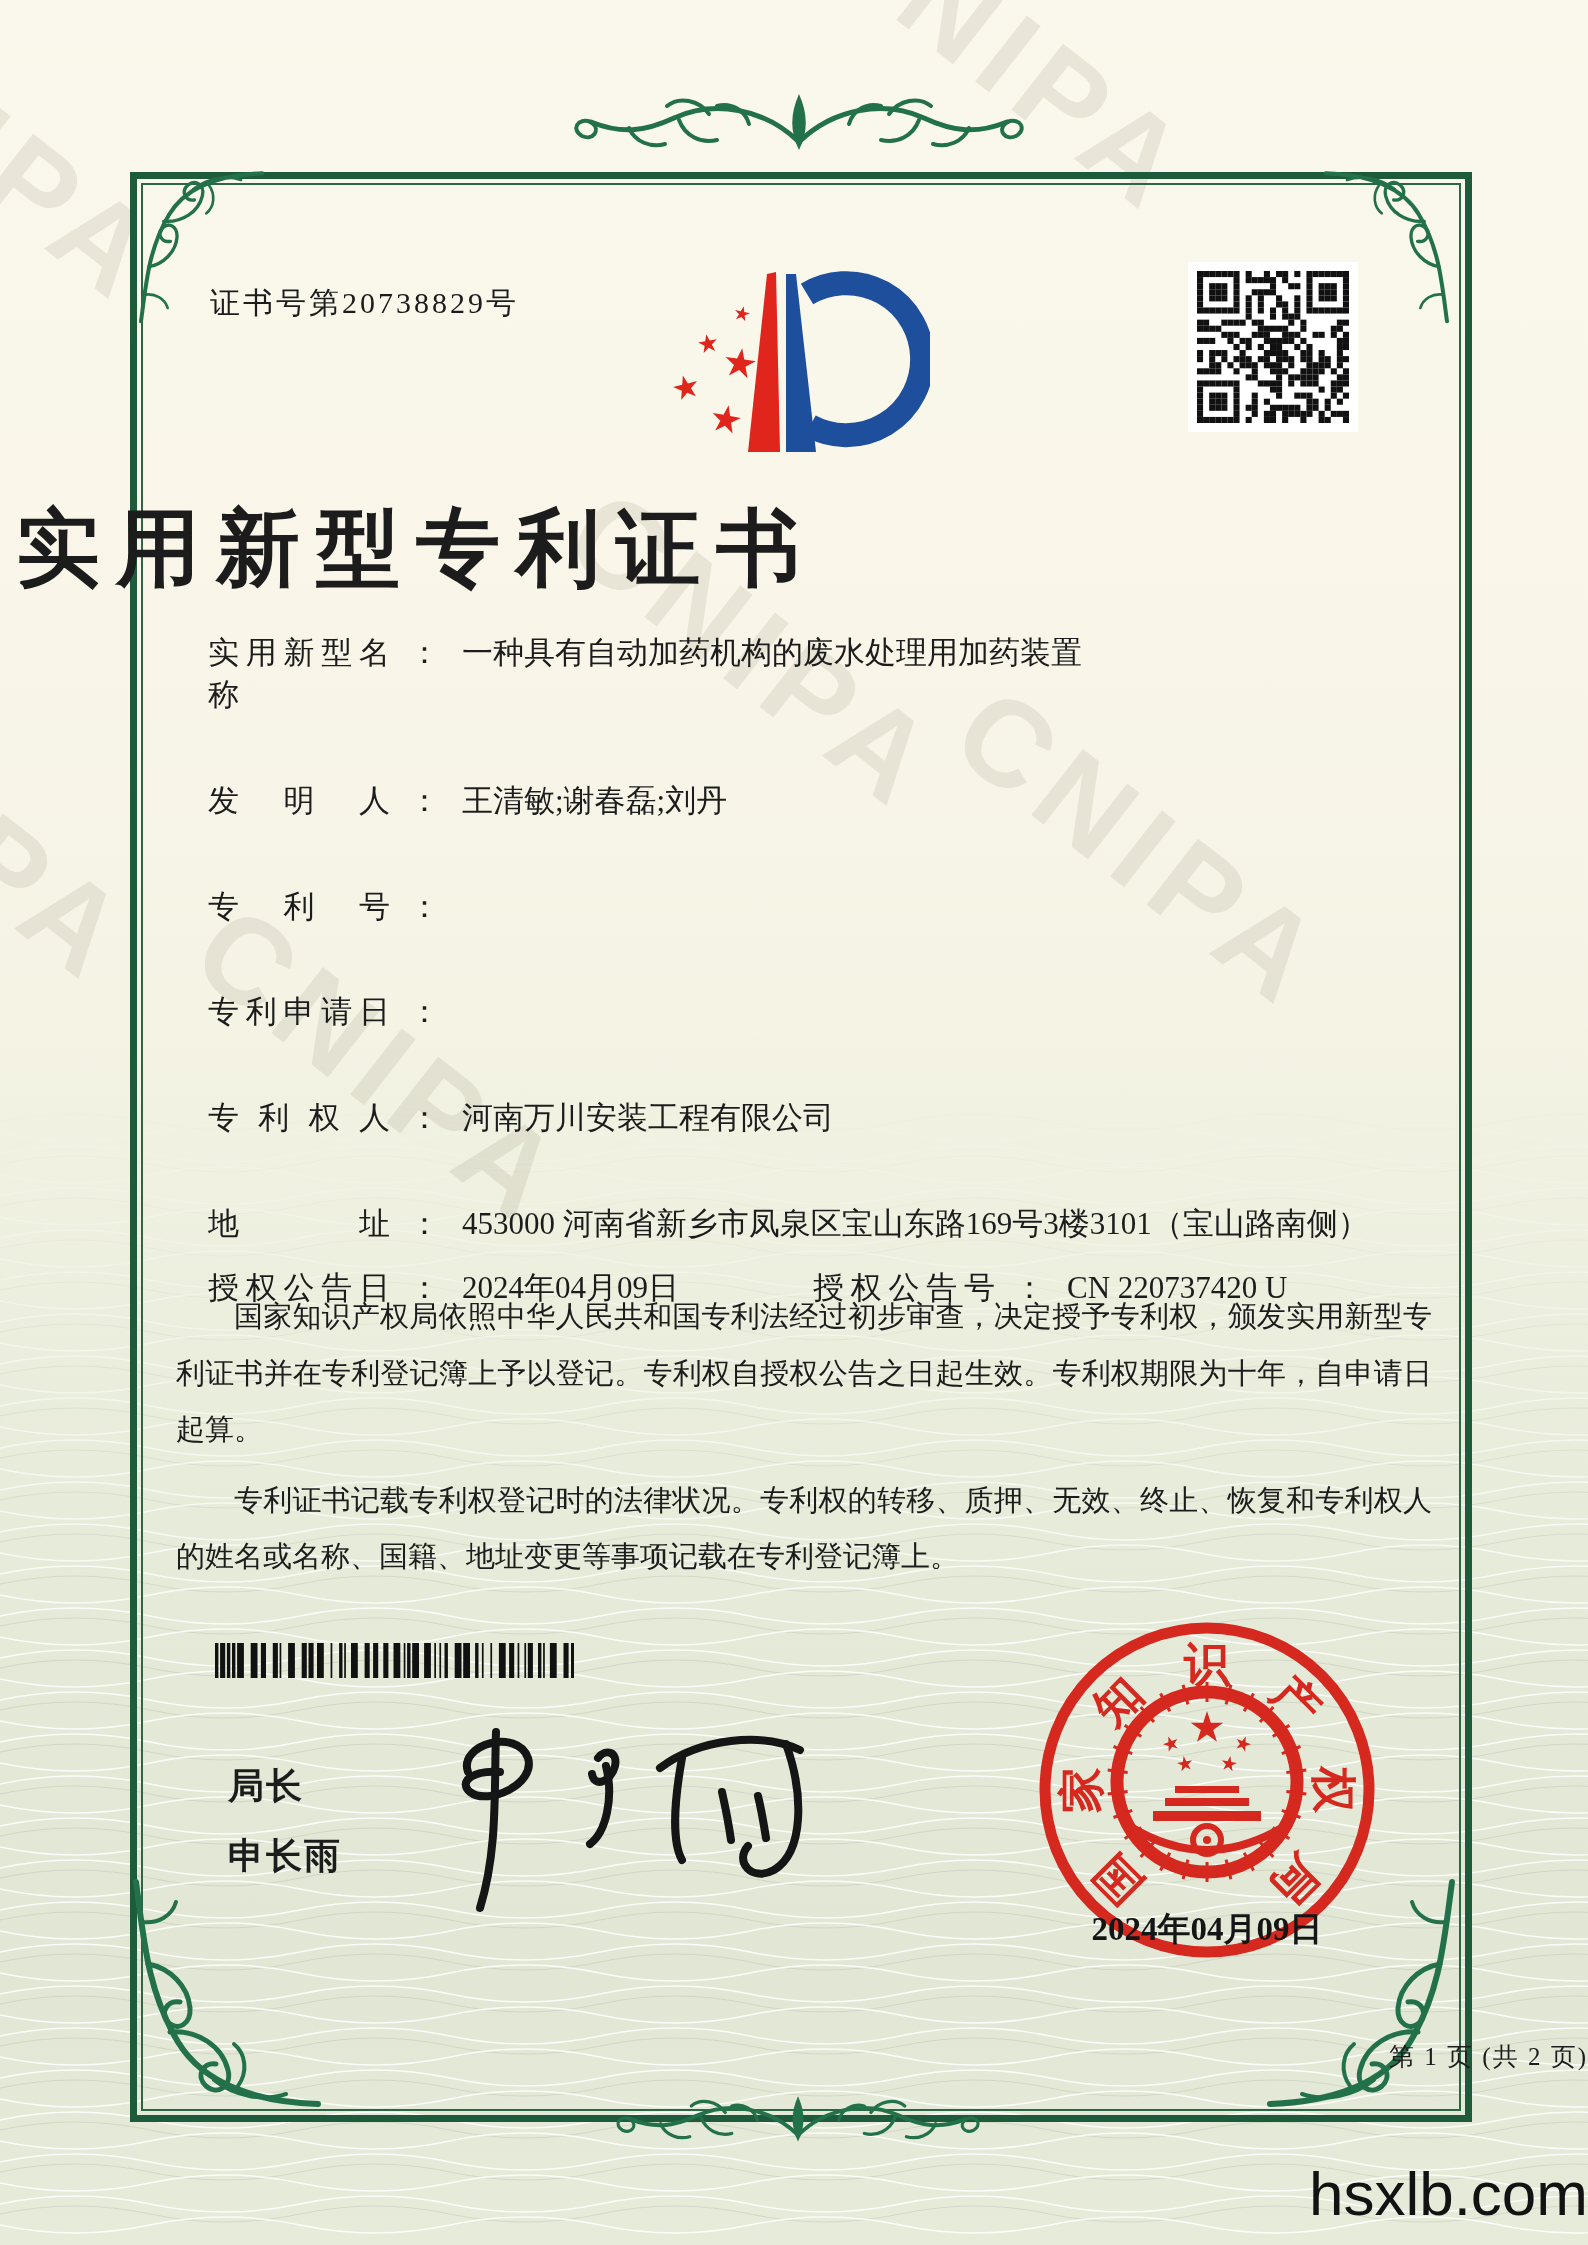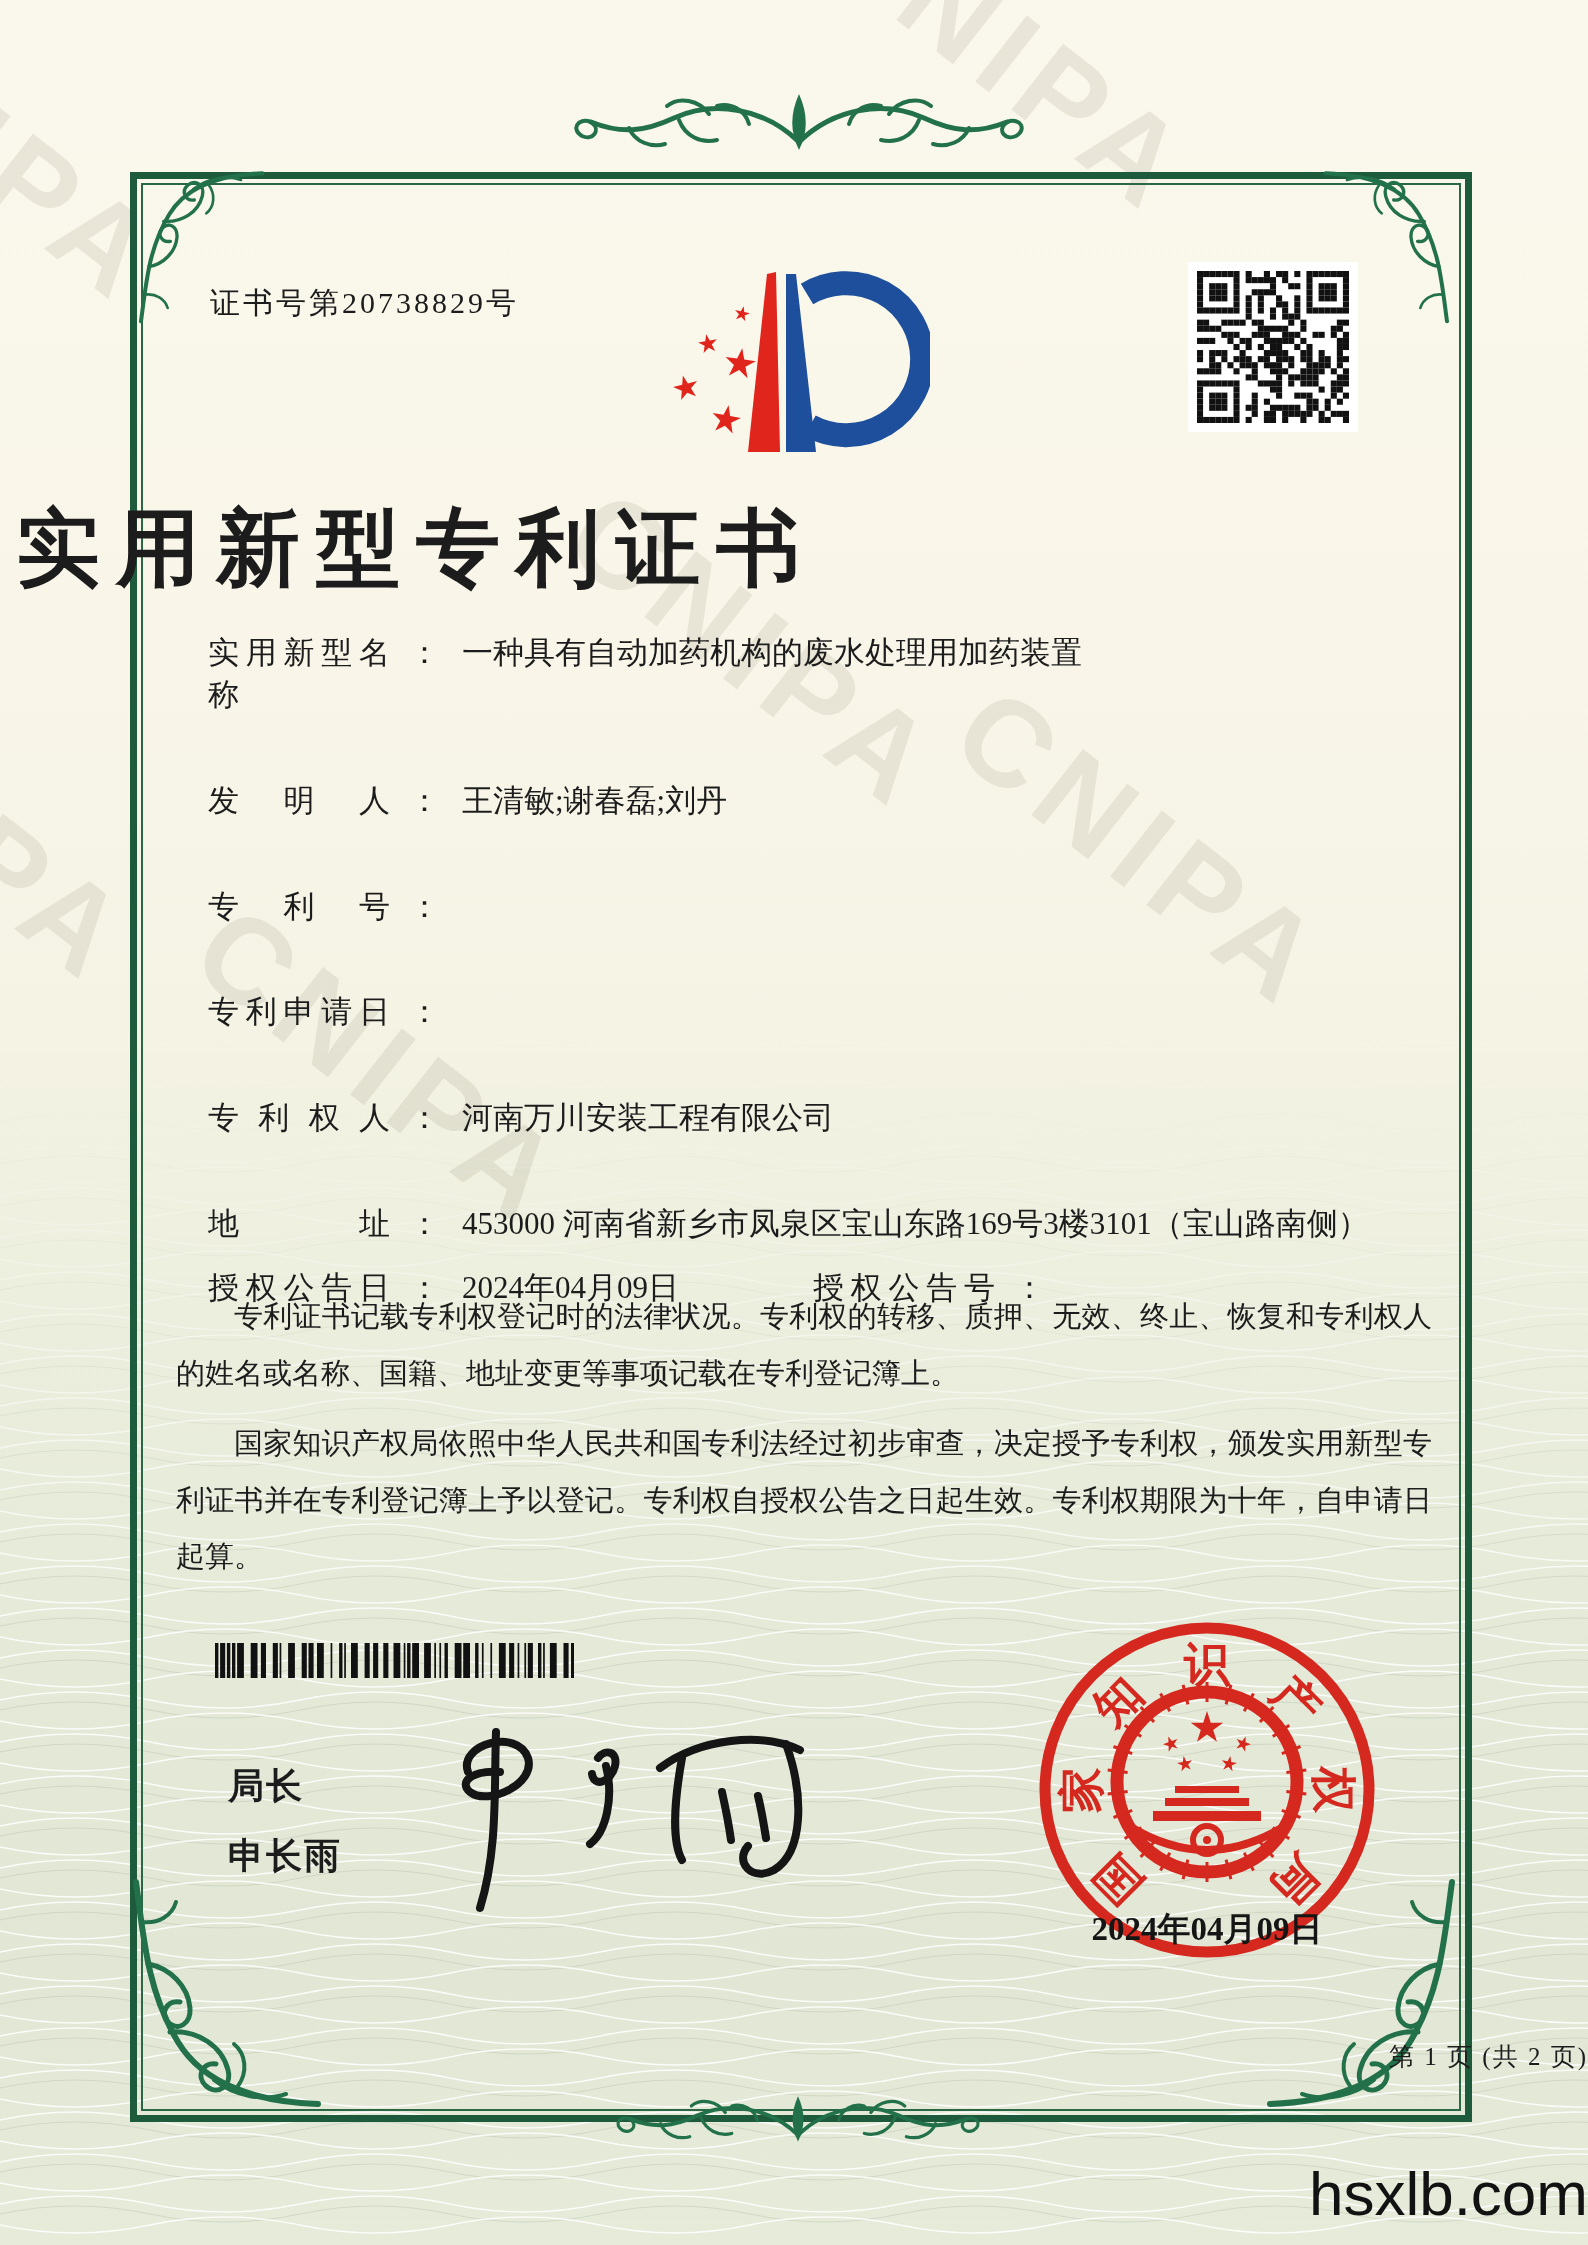--- a/index.html
+++ b/index.html
@@ -587,26 +587,27 @@
       <span class="flabel">地址</span>
       <span class="fcolon">：</span>
       <span class="fvalue">453000 河南省新乡市凤泉区宝山东路169号3楼3101（宝山路南侧）</span>
     </div>
     <div class="frow">
       <span class="flabel">授权公告日</span>
       <span class="fcolon">：</span>
       <span class="fvalue-fixed">2024年04月09日</span>
       <span class="flabel">授权公告号</span>
       <span class="fcolon">：</span>
+      <span class="fvalue">CN 220737420 U</span>
     </div>
   </div>
 
   <div class="paras">
+    <p>国家知识产权局依照中华人民共和国专利法经过初步审查，决定授予专利权，颁发实用新型专利证书并在专利登记簿上予以登记。专利权自授权公告之日起生效。专利权期限为十年，自申请日起算。</p>
     <p>专利证书记载专利权登记时的法律状况。专利权的转移、质押、无效、终止、恢复和专利权人的姓名或名称、国籍、地址变更等事项记载在专利登记簿上。</p>
-    <p>国家知识产权局依照中华人民共和国专利法经过初步审查，决定授予专利权，颁发实用新型专利证书并在专利登记簿上予以登记。专利权自授权公告之日起生效。专利权期限为十年，自申请日起算。</p>
   </div>
 
   <svg class="barcode" id="barcode" viewBox="0 0 360 35">
       <rect x="0.0" y="0" width="3.4" height="35" fill="#111"></rect>
       <rect x="5.1" y="0" width="5.1" height="35" fill="#111"></rect>
       <rect x="11.9" y="0" width="3.4" height="35" fill="#111"></rect>
       <rect x="17.0" y="0" width="3.4" height="35" fill="#111"></rect>
       <rect x="22.1" y="0" width="6.8" height="35" fill="#111"></rect>
       <rect x="35.7" y="0" width="6.8" height="35" fill="#111"></rect>
       <rect x="45.9" y="0" width="5.1" height="35" fill="#111"></rect>

